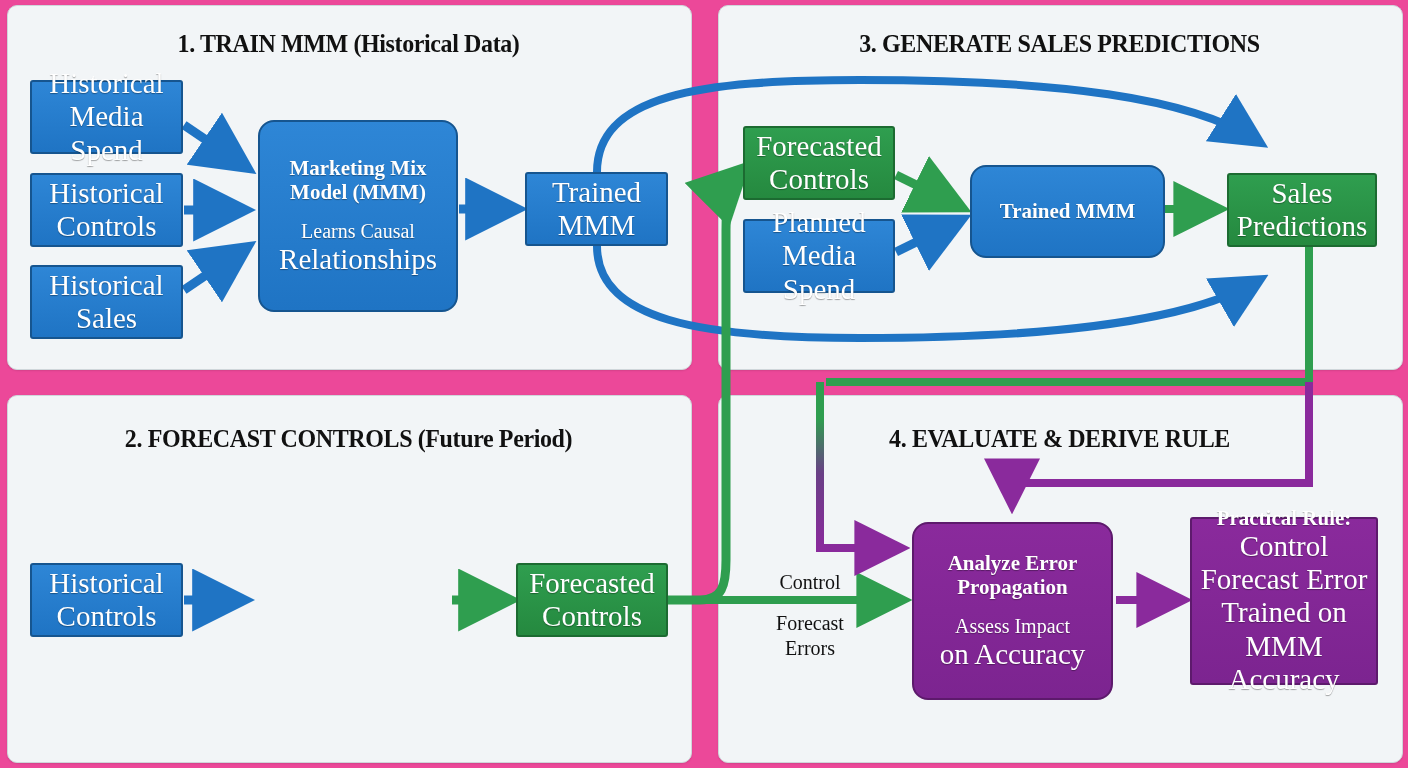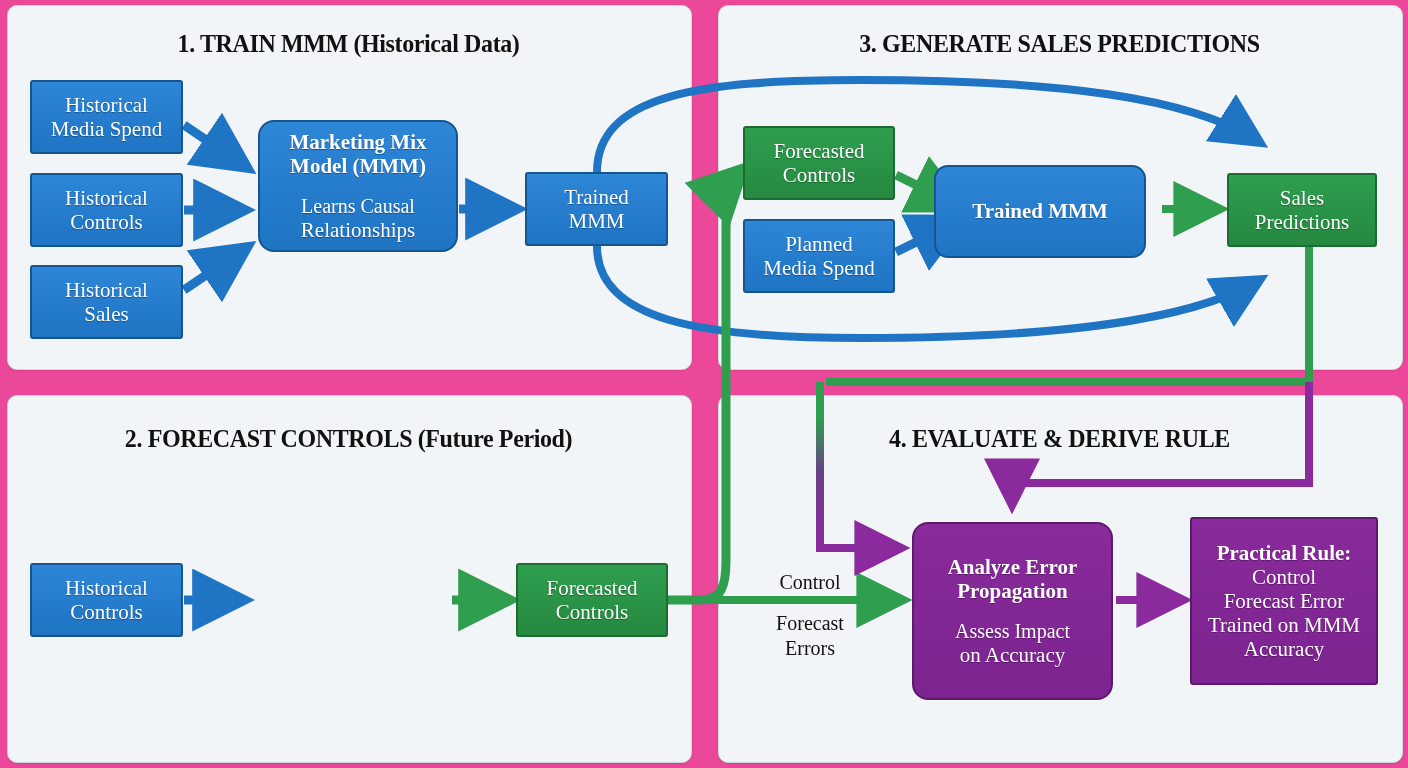--- a/index.html
+++ b/index.html
@@ -32,21 +32,21 @@
     display:flex;
     flex-direction:column;
     align-items:center;
     justify-content:center;
     text-align:center;
     color:#ffffff;
     box-sizing:border-box;
     text-shadow:0 1px 1px rgba(0,0,0,.35);
     line-height:1.15;
   }
-  .node .t1{font-size:21px;}
+  .node .t1{font-size:29px;}
   .node .t1.bold{font-weight:bold;font-size:21px;}
   .node .t2{font-size:20px;margin-top:16px;}
   .rect{border-radius:3px;}
   .round{border-radius:16px;}
   .blue{background:linear-gradient(180deg,#2e86d6 0%,#1f74c4 100%);border:2px solid #16558f;}
   .green{background:linear-gradient(180deg,#2f9e4f 0%,#25893f 100%);border:2px solid #1c6b31;}
   .purple{background:linear-gradient(180deg,#8a2a9c 0%,#7c2490 100%);border:2px solid #5d1a6c;}
   .edge-label{
     position:absolute;
     font-size:20px;
@@ -132,21 +132,21 @@
   <div class="node rect blue" style="left:30px;top:173px;width:153px;height:74px;">
     <span class="t1">Historical</span>
     <span class="t1">Controls</span>
   </div>
 
   <div class="node rect blue" style="left:30px;top:265px;width:153px;height:74px;">
     <span class="t1">Historical</span>
     <span class="t1">Sales</span>
   </div>
 
-  <div class="node round blue" style="left:258px;top:120px;width:200px;height:132px;">
+  <div class="node round blue" style="left:258px;top:120px;width:200px;height:192px;">
     <span class="t1 bold">Marketing Mix</span>
     <span class="t1 bold">Model (MMM)</span>
     <span class="t2">Learns Causal</span>
     <span class="t1">Relationships</span>
   </div>
 
   <div class="node rect blue" style="left:525px;top:172px;width:143px;height:74px;">
     <span class="t1">Trained</span>
     <span class="t1">MMM</span>
   </div>
@@ -165,21 +165,21 @@
   <div class="node rect green" style="left:743px;top:126px;width:152px;height:74px;">
     <span class="t1">Forecasted</span>
     <span class="t1">Controls</span>
   </div>
 
   <div class="node rect blue" style="left:743px;top:219px;width:152px;height:74px;">
     <span class="t1">Planned</span>
     <span class="t1">Media Spend</span>
   </div>
 
-  <div class="node round blue" style="left:934px;top:165px;width:212px;height:93px;border-radius:14px;">
+  <div class="node round blue" style="left:970px;top:165px;width:195px;height:93px;">
     <span class="t1 bold">Trained MMM</span>
   </div>
 
   <div class="node rect green" style="left:1227px;top:173px;width:150px;height:74px;">
     <span class="t1">Sales</span>
     <span class="t1">Predictions</span>
   </div>
 
   <div class="node round purple" style="left:912px;top:510px;width:201px;height:178px;margin-top:12px;">
     <span class="t1 bold">Analyze Error</span>

